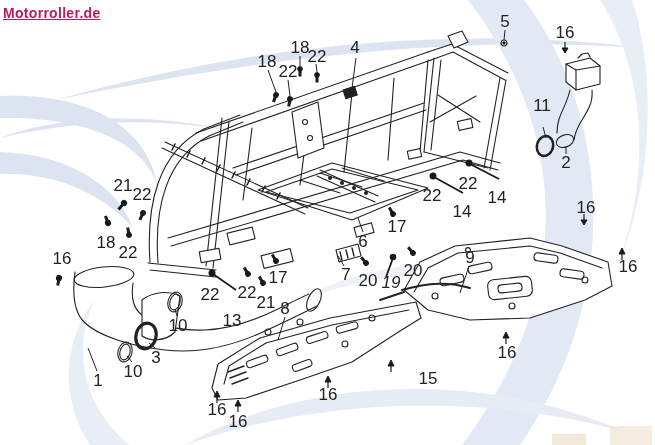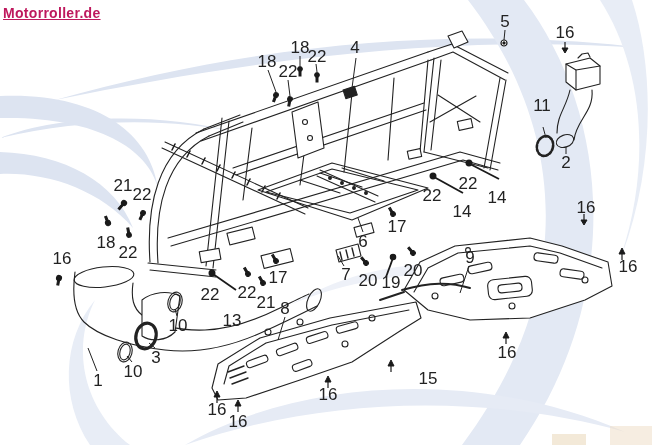--- a/index.html
+++ b/index.html
@@ -330,21 +330,21 @@
       <div class="part-label" style="left: 628px; top: 266px;">16</div>
       <div class="part-label" style="left: 507px; top: 352px;">16</div>
       <div class="part-label" style="left: 328px; top: 394px;">16</div>
       <div class="part-label" style="left: 217px; top: 409px;">16</div>
       <div class="part-label" style="left: 238px; top: 421px;">16</div>
       <div class="part-label" style="left: 397px; top: 226px;">17</div>
       <div class="part-label" style="left: 278px; top: 277px;">17</div>
       <div class="part-label" style="left: 300px; top: 47px;">18</div>
       <div class="part-label" style="left: 267px; top: 61px;">18</div>
       <div class="part-label" style="left: 106px; top: 242px;">18</div>
-      <div class="part-label" style="left: 391px; top: 282px;">19</div>
+      <div class="part-label" style="left: 391px; top: 282px; font-style: italic;">19</div>
       <div class="part-label" style="left: 368px; top: 280px;">20</div>
       <div class="part-label" style="left: 413px; top: 270px;">20</div>
       <div class="part-label" style="left: 123px; top: 185px;">21</div>
       <div class="part-label" style="left: 266px; top: 302px;">21</div>
       <div class="part-label" style="left: 317px; top: 56px;">22</div>
       <div class="part-label" style="left: 288px; top: 71px;">22</div>
       <div class="part-label" style="left: 142px; top: 194px;">22</div>
       <div class="part-label" style="left: 128px; top: 252px;">22</div>
       <div class="part-label" style="left: 210px; top: 294px;">22</div>
       <div class="part-label" style="left: 247px; top: 292px;">22</div>

